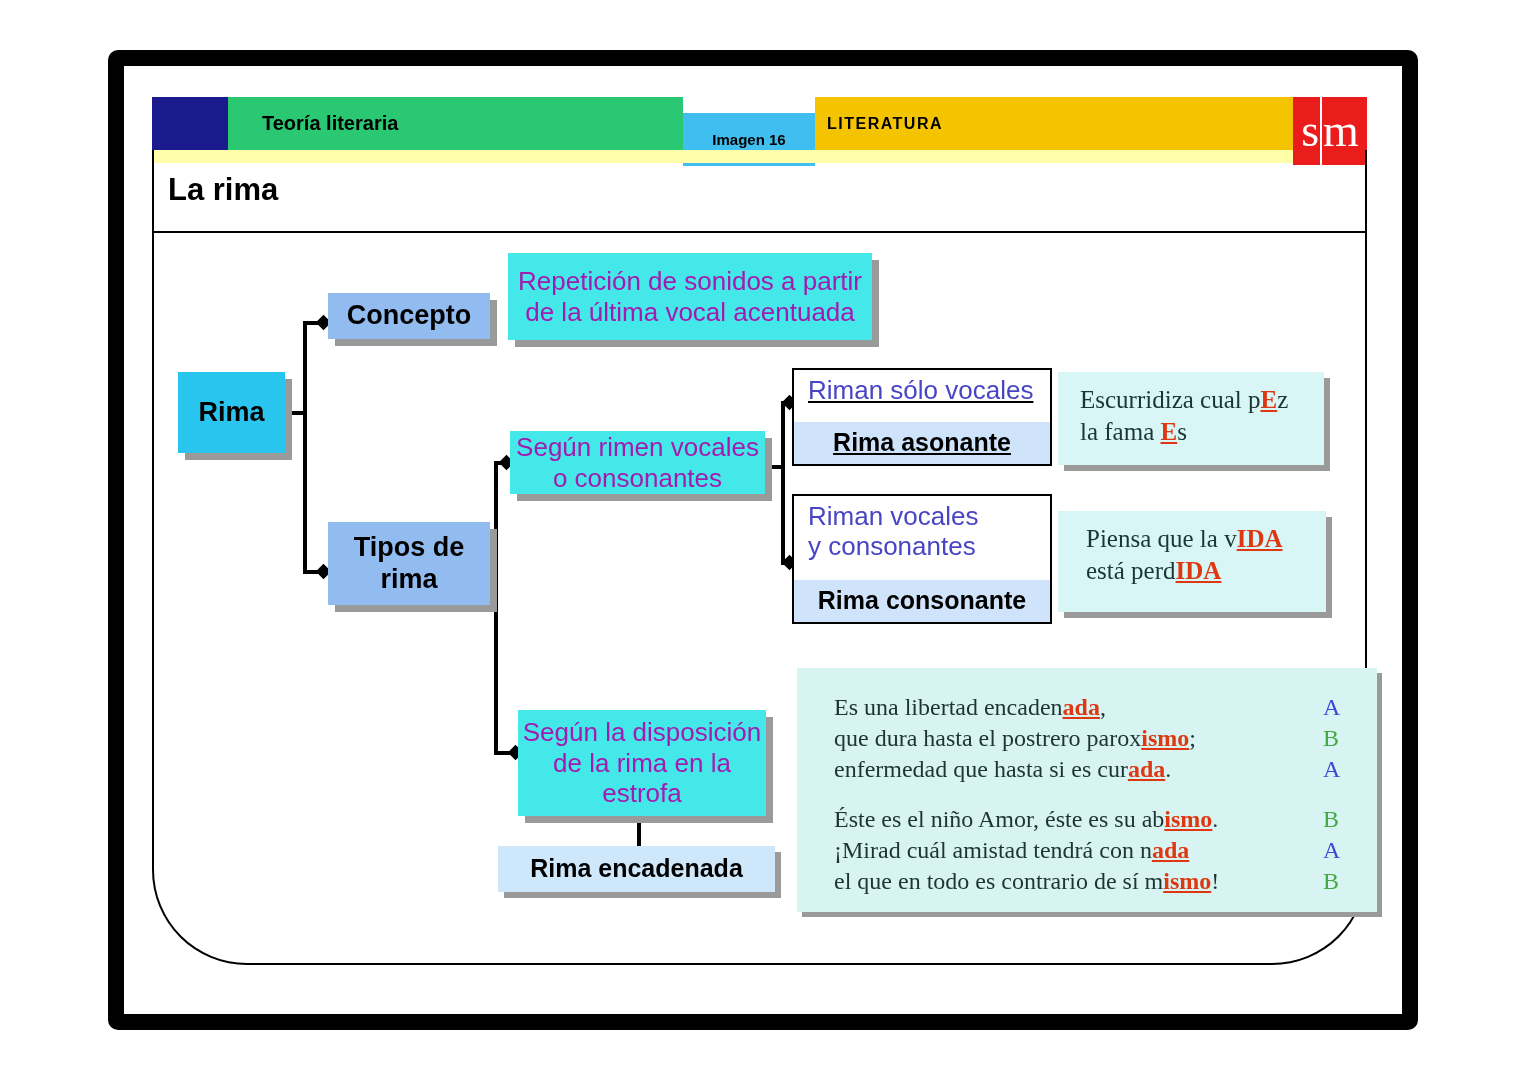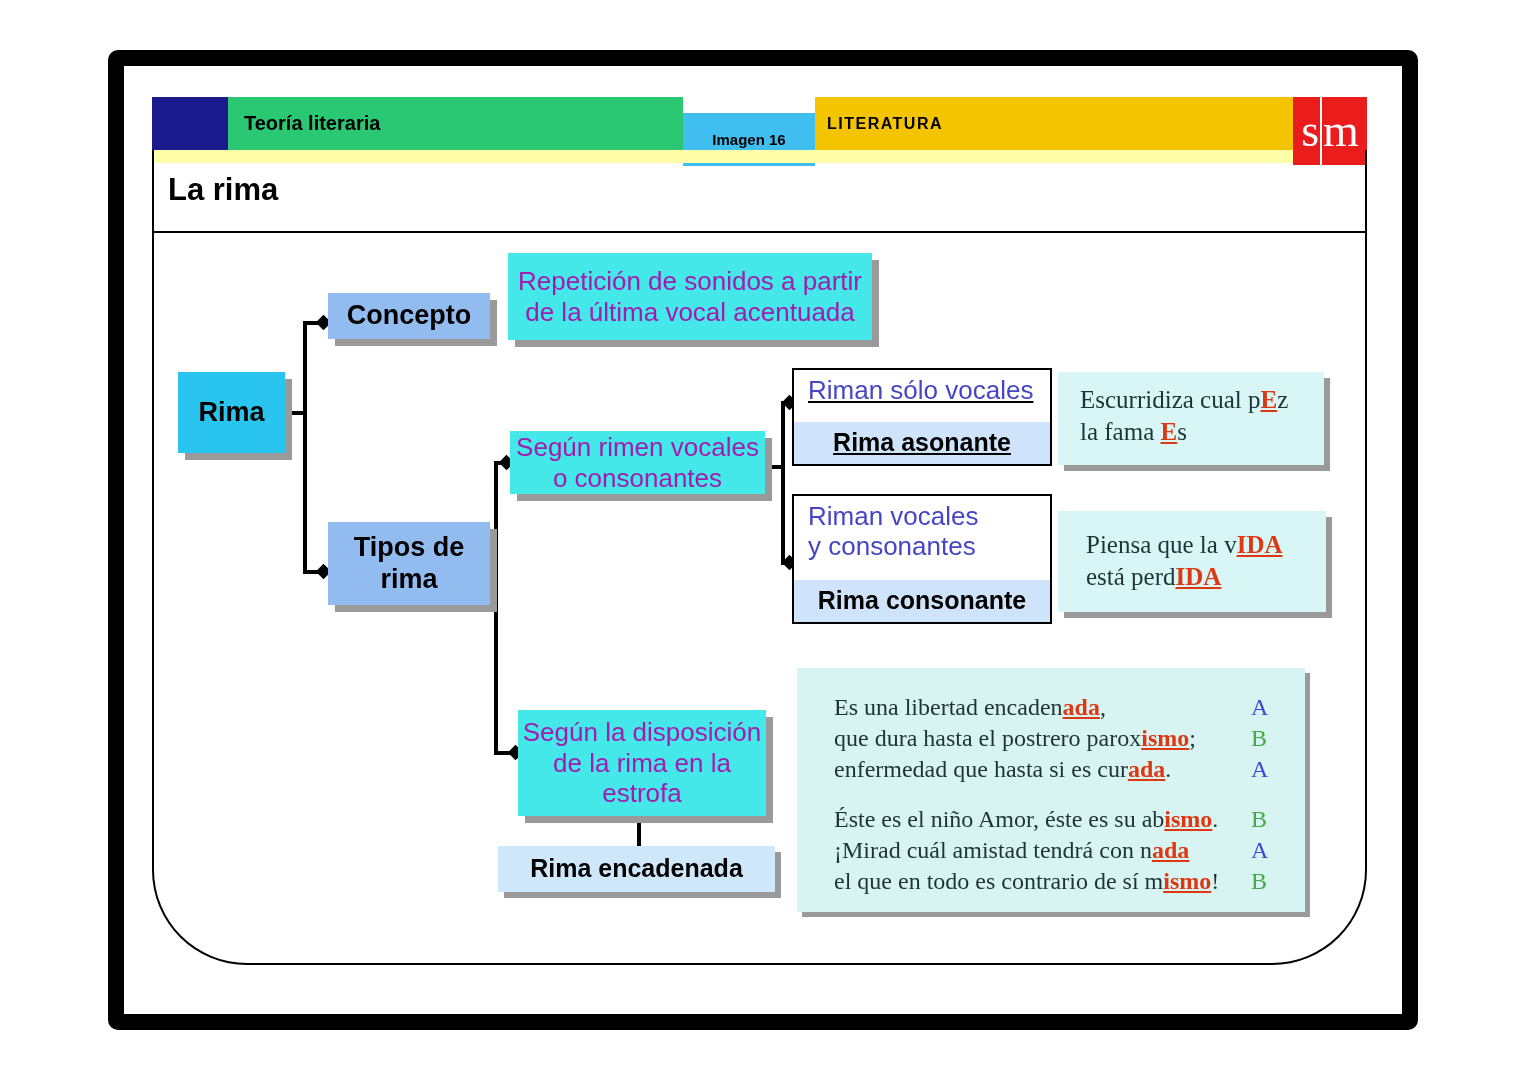--- a/index.html
+++ b/index.html
@@ -12,21 +12,21 @@
 
   
   .slide-frame{
     left:108px;top:50px;width:1278px;height:948px;
     border:16px solid #000;border-radius:10px;background:#fff;
   }
 
   
   .navy-block{left:152px;top:97px;width:76px;height:53px;background:#1a1a8c;}
   .course-band{left:228px;top:97px;width:455px;height:53px;background:#2bc873;
-    display:flex;align-items:center;padding-left:16px;box-sizing:border-box;}
+    display:flex;align-items:center;padding-left:34px;box-sizing:border-box;}
   .course-band span{font-weight:bold;font-size:20px;}
   .image-band{left:683px;top:97px;width:132px;height:53px;background:#41bef0;
     display:flex;align-items:center;justify-content:center;margin-top:16px;}
   .image-band span{font-weight:bold;font-size:15px;}
   .subject-band{left:815px;top:97px;width:478px;height:53px;background:#f5c400;
     display:flex;align-items:center;padding-left:12px;box-sizing:border-box;}
   .subject-band span{font-weight:bold;font-size:16px;letter-spacing:1.5px;}
   .accent-strip{left:152px;top:150px;width:1141px;height:13px;background:#ffffaa;}
   .sm-logo{left:1293px;top:97px;width:74px;height:68px;background:#ea1c1c;
     display:flex;align-items:center;justify-content:center;}
@@ -63,24 +63,24 @@
   .asonante-node{left:792px;top:368px;width:260px;height:98px;text-decoration:underline;}
   .consonante-node{left:792px;top:494px;width:260px;height:130px;}
   .type-desc{flex:1;color:#4745c4;font-size:26px;padding:6px 0 0 14px;line-height:1.15;}
   .type-name{background:#cfe3fa;text-align:center;font-weight:bold;font-size:25px;
     padding:6px 0 7px;}
 
   .example-box{background:#d9f6f6;box-shadow:6px 6px 0 #9a9a9a;
     font-family:"Liberation Serif",serif;font-size:25px;color:#1c3434;
     box-sizing:border-box;line-height:1.28;}
   .ex-asonante{left:1058px;top:372px;width:266px;height:93px;padding:12px 0 0 22px;}
-  .ex-consonante{left:1058px;top:511px;width:268px;height:101px;padding:18px 0 0 28px;}
+  .ex-consonante{left:1058px;top:511px;width:268px;height:101px;padding:12px 0 0 28px;}
   .hl{color:#df3711;font-weight:bold;text-decoration:underline;}
 
-  .poem-box{left:797px;top:668px;width:508px;height:244px;background:#d8f4f2;
+  .poem-box{left:797px;top:668px;width:580px;height:244px;background:#d8f4f2;
     box-shadow:5px 5px 0 #9a9a9a;box-sizing:border-box;
     font-family:"Liberation Serif",serif;font-size:24px;color:#1c3434;
     padding:24px 26px 0 37px;line-height:31px;}
   .verse-row{display:flex;}
   .verse-row .letter{margin-left:auto;width:28px;}
   .stanza-gap{margin-top:19px;}
   .letter-a{color:#3a49d8;}
   .letter-b{color:#43a943;}
 
   

